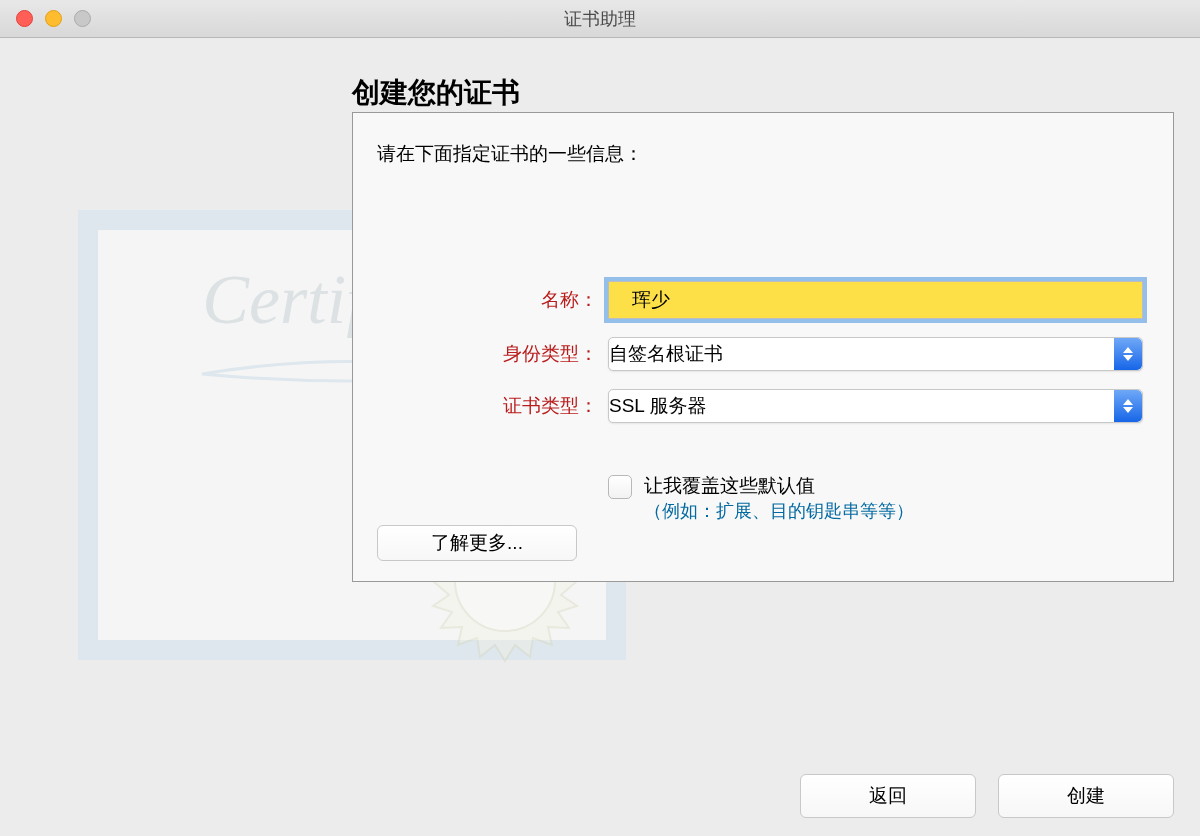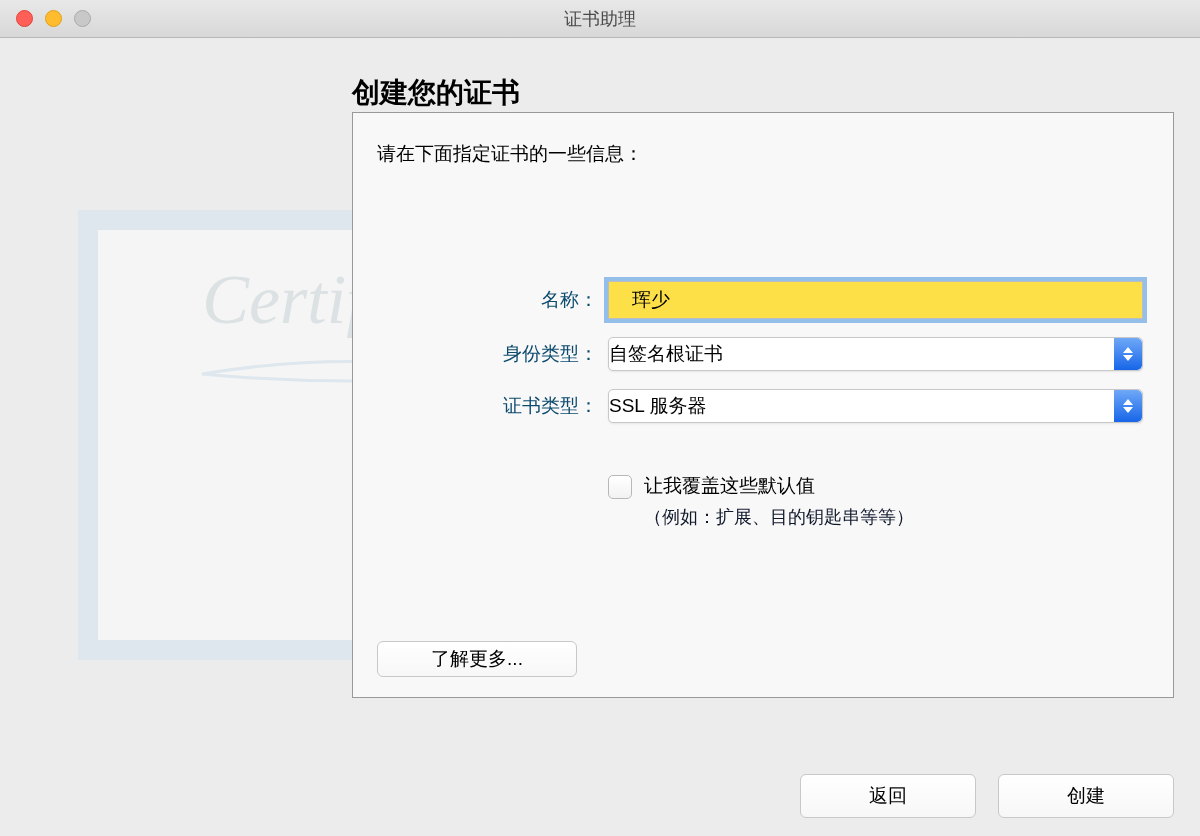--- a/index.html
+++ b/index.html
@@ -53,21 +53,21 @@
       top: 36px;
       font-size: 28px;
       font-weight: bold;
       color: #000;
     }
     .content-box {
       position: absolute;
       left: 352px;
       top: 74px;
       width: 822px;
-      height: 586px;
+      height: 470px;
       background: #f8f8f8;
       border: 1.5px solid #999;
     }
     .instruction {
       position: absolute;
       left: 24px;
       top: 28px;
       font-size: 19px;
       color: #000;
     }
@@ -110,21 +110,21 @@
     }
     .form-row {
       display: flex;
       align-items: center;
       margin-bottom: 18px;
     }
     .form-label {
       width: 145px;
       text-align: right;
       font-size: 19px;
-      color: #0c4a6e;
+      color: #b91c1c;
       margin-right: 10px;
     }
     .text-input {
       flex: 1;
       height: 38px;
       border: 1px solid #bdbdbd;
       box-shadow: 0 0 0 4px #94BFEA;
       padding: 0 23px;
       font-size: 19px;
       background: #fde047;
@@ -176,22 +176,21 @@
       margin-right: 12px;
       margin-top: 2px;
       flex-shrink: 0;
     }
     .checkbox-label {
       font-size: 19px;
       color: #000;
     }
     .checkbox-sub {
       font-size: 18px;
-      color: #0f172a;
-      margin-top: 6px;
+      color: #0369a1;
     }
     .learn-more {
       position: absolute;
       left: 24px;
       bottom: 20px;
       width: 200px;
       height: 36px;
       background: linear-gradient(to bottom, #fff, #f7f7f7);
       border: 1px solid #c8c8c8;
       border-radius: 6px;

